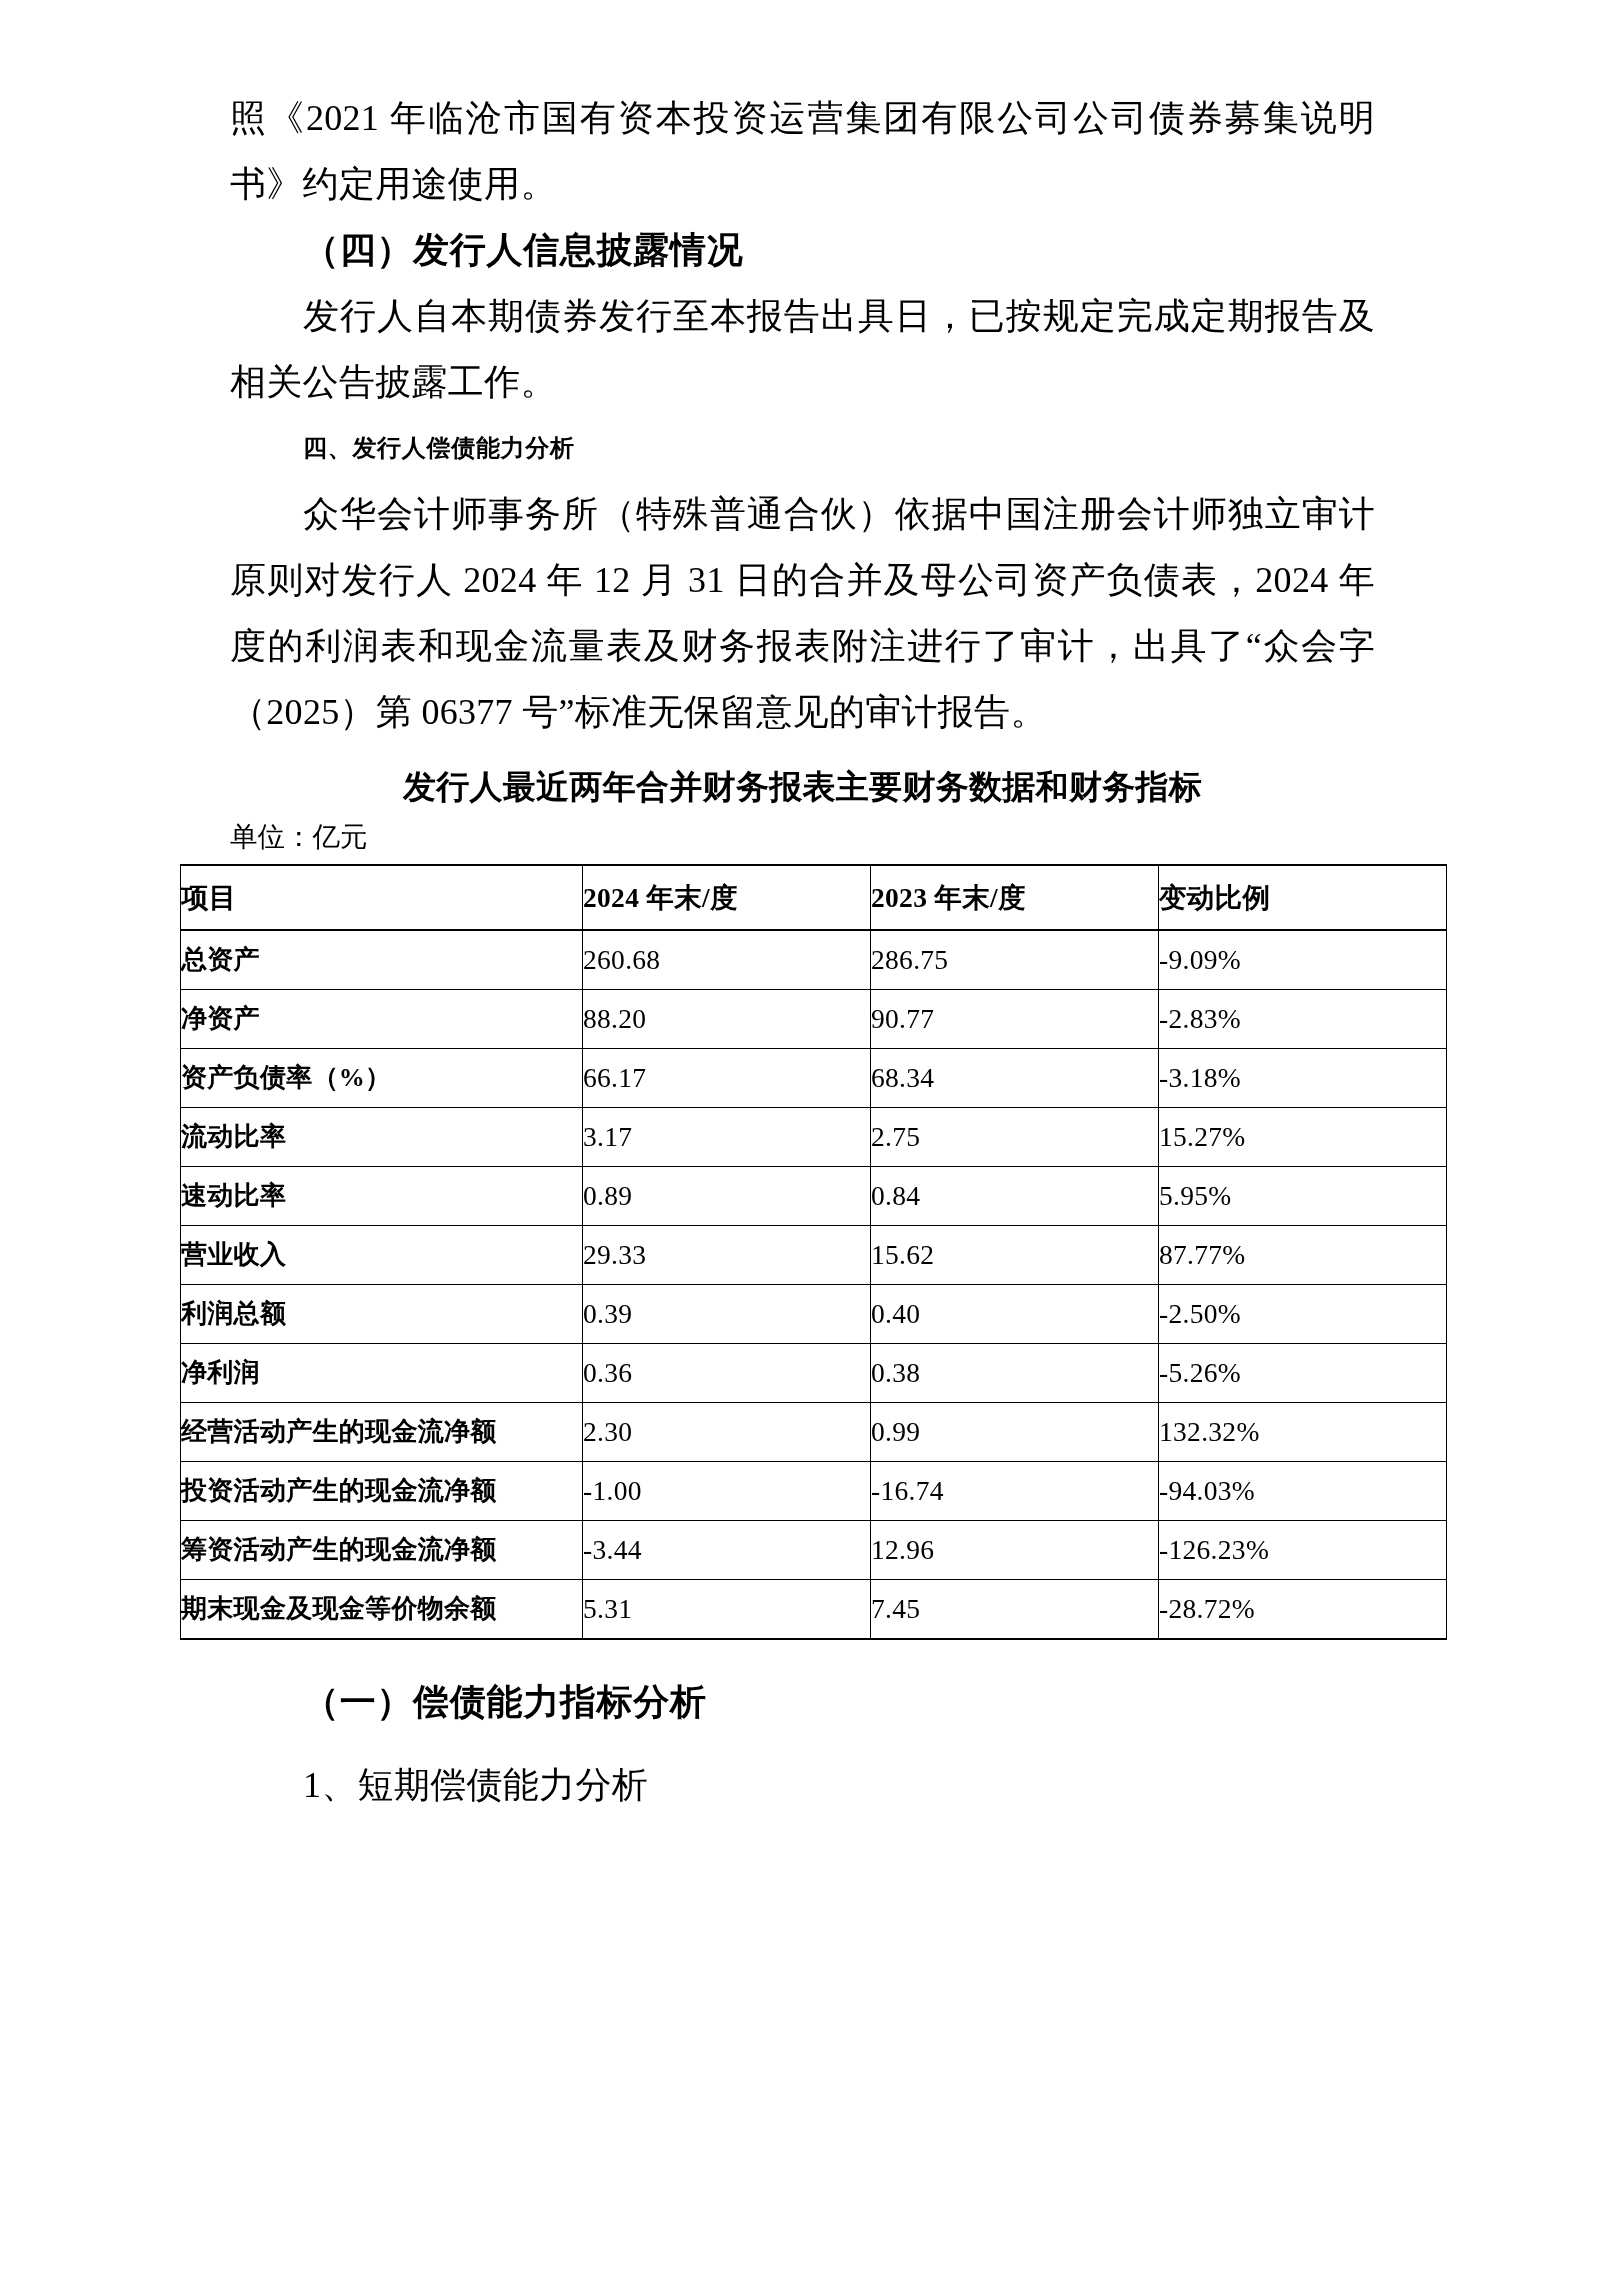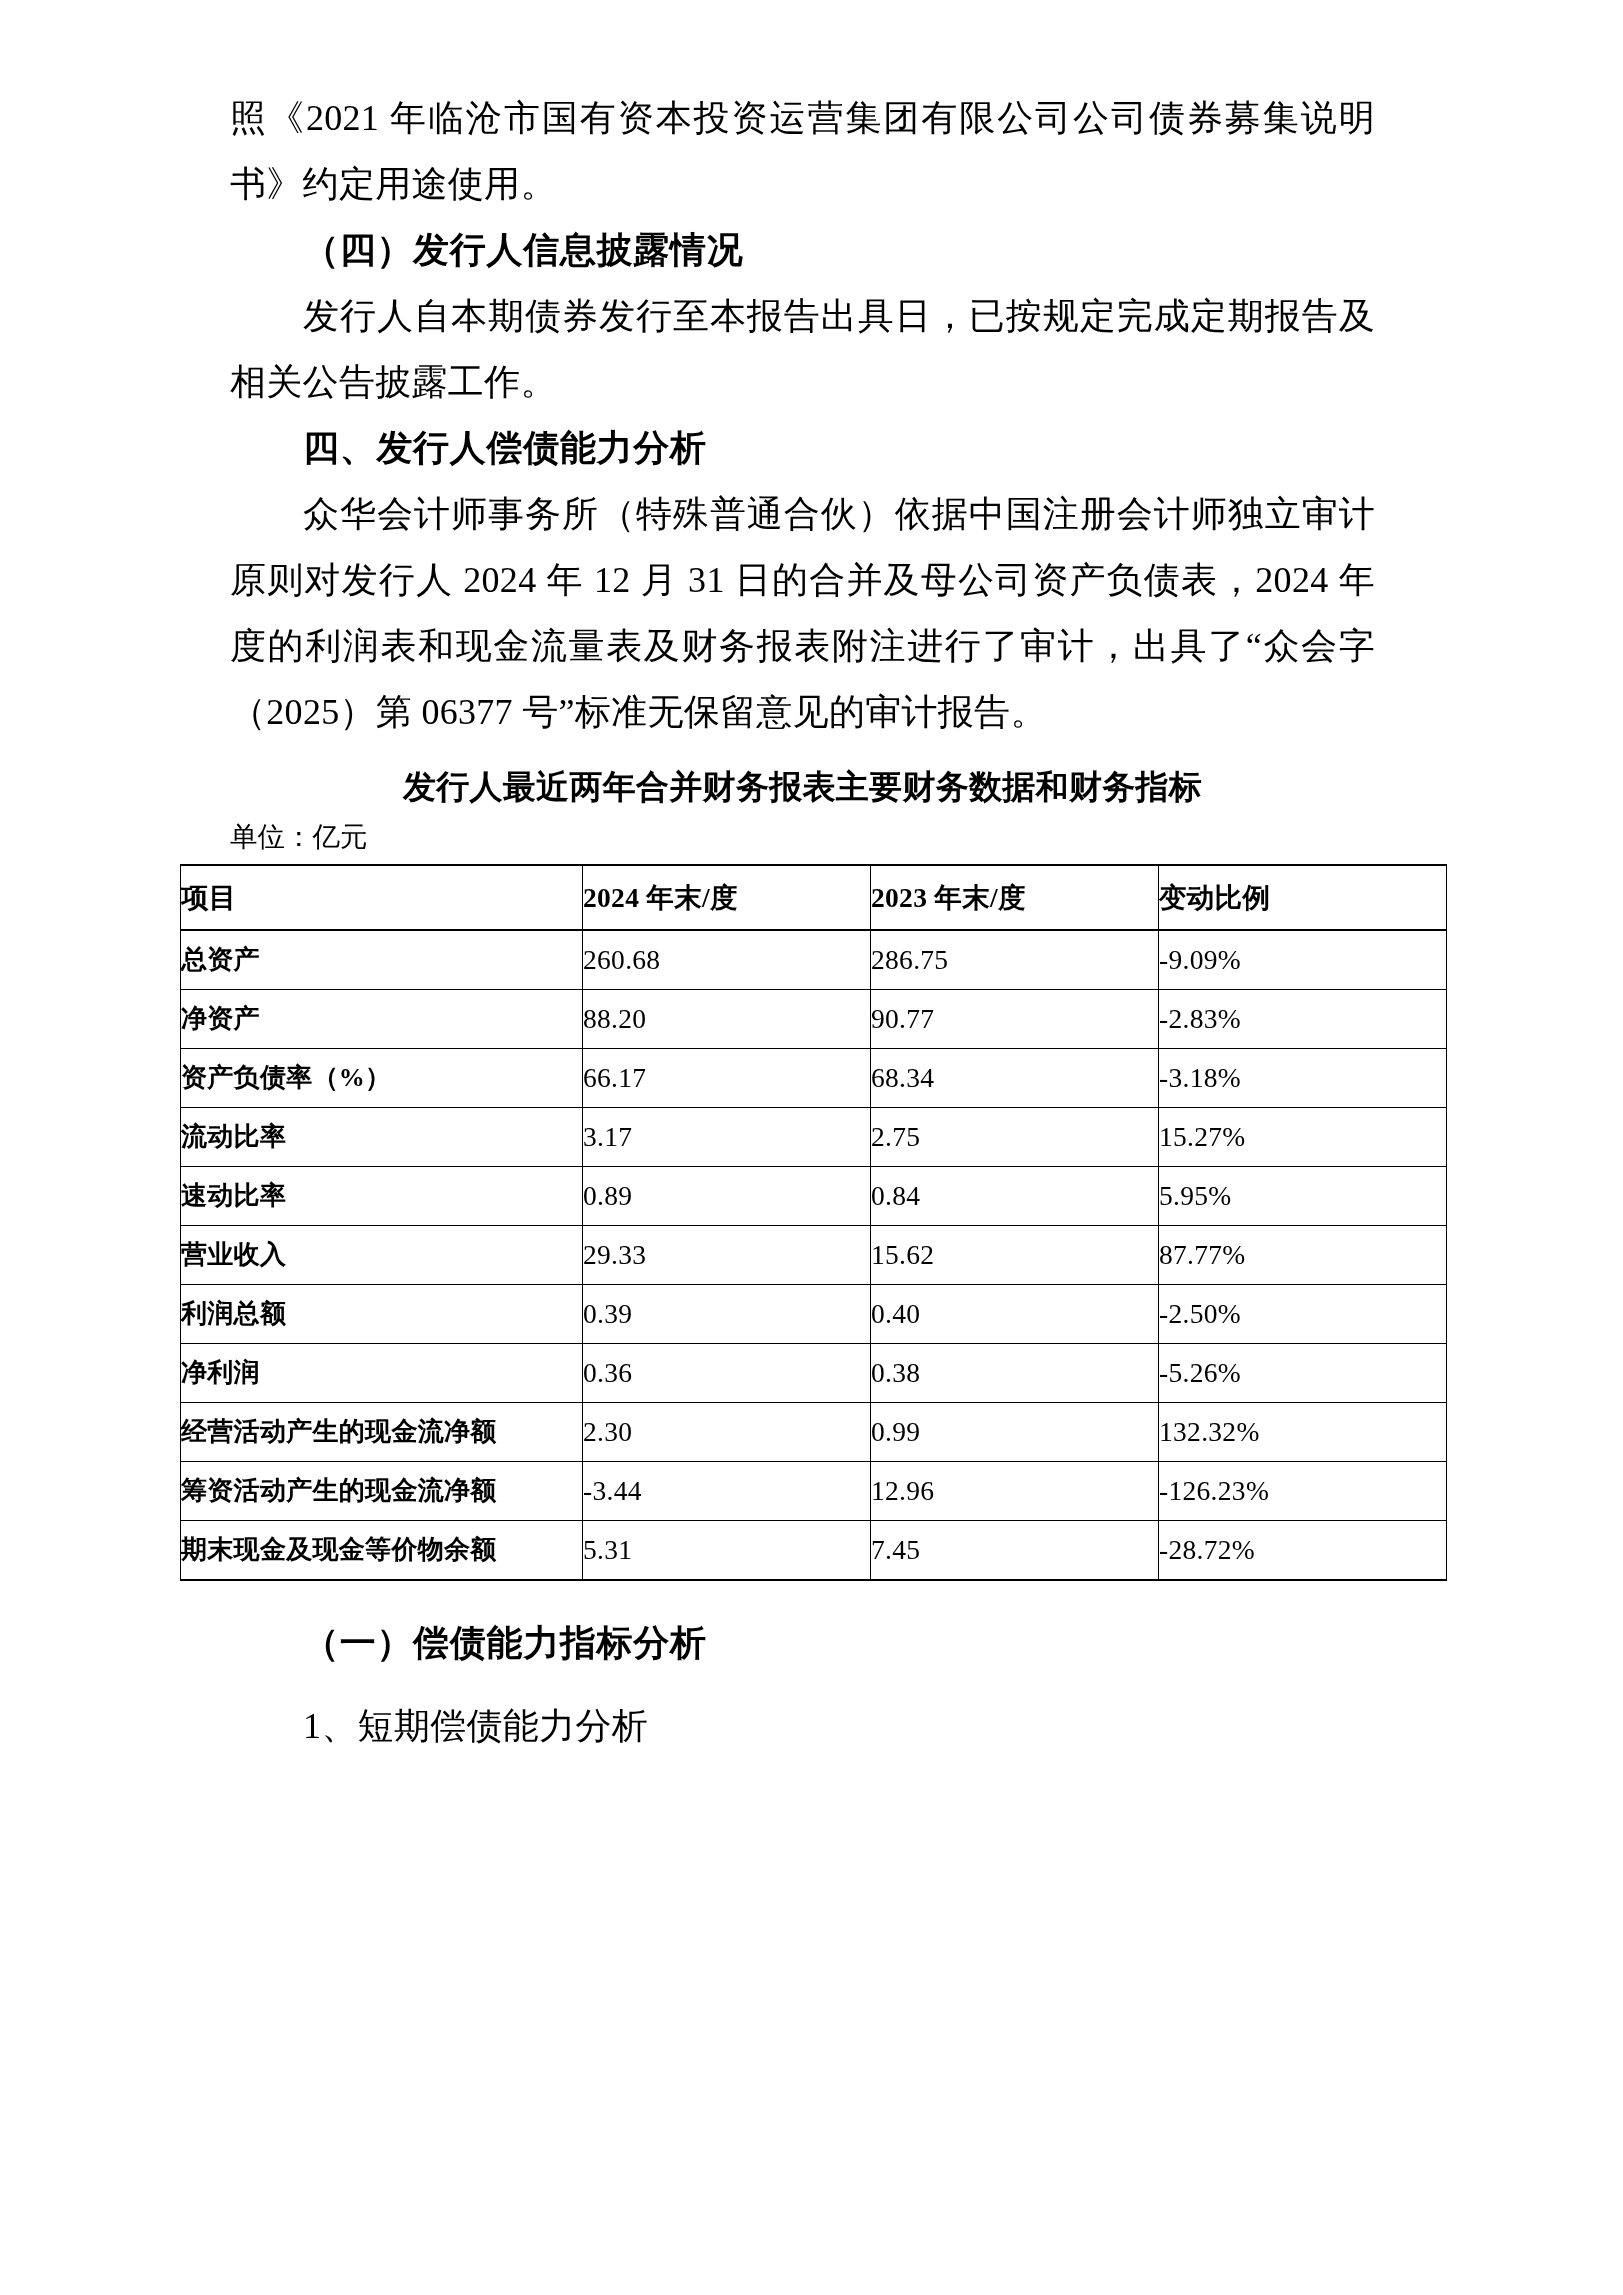--- a/index.html
+++ b/index.html
@@ -47,21 +47,21 @@
   
   .heading {
     font-size: 36px;
     line-height: 66px;
     font-weight: bold;
     margin: 0;
     text-indent: 73px;
     letter-spacing: 0.7px;
   }
   .heading-major {
-    font-size: 36px;
+    font-size: 24px;
     line-height: 66px;
     font-weight: bold;
     margin: 0;
     text-indent: 73px;
     letter-spacing: 0.7px;
   }
 
   
   .table-title {
     font-size: 33px;
@@ -207,20 +207,26 @@
           <td>0.38</td>
           <td>-5.26%</td>
         </tr>
         <tr>
           <td class="item">经营活动产生的现金流净额</td>
           <td>2.30</td>
           <td>0.99</td>
           <td>132.32%</td>
         </tr>
         <tr>
+          <td class="item">投资活动产生的现金流净额</td>
+          <td>-1.00</td>
+          <td>-16.74</td>
+          <td>-94.03%</td>
+        </tr>
+        <tr>
           <td class="item">筹资活动产生的现金流净额</td>
           <td>-3.44</td>
           <td>12.96</td>
           <td>-126.23%</td>
         </tr>
         <tr>
           <td class="item">期末现金及现金等价物余额</td>
           <td>5.31</td>
           <td>7.45</td>
           <td>-28.72%</td>

